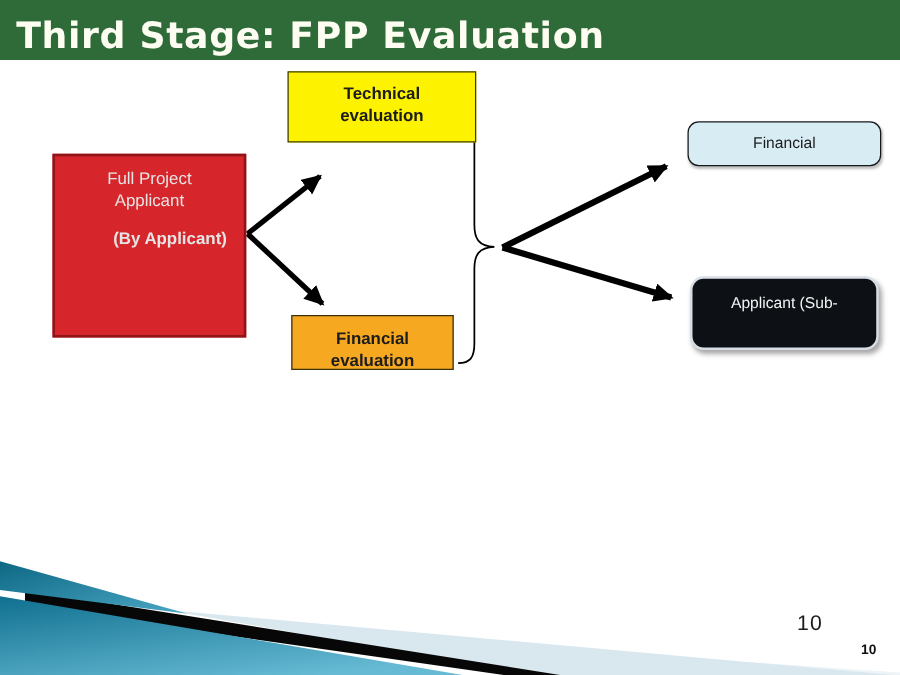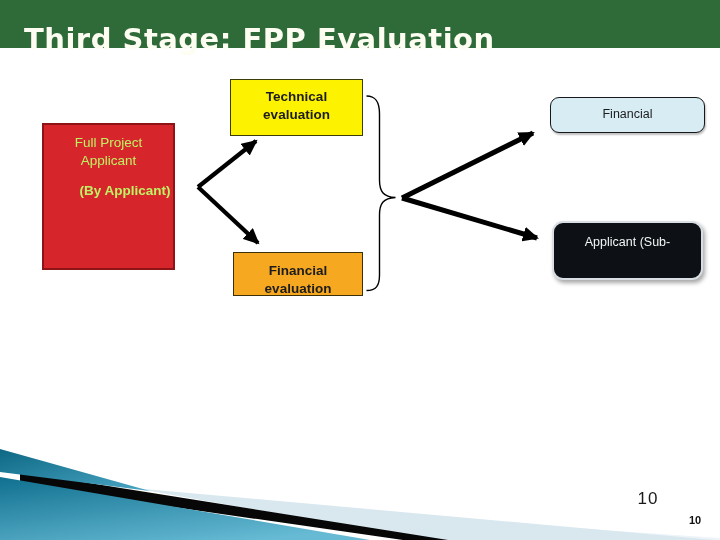--- a/index.html
+++ b/index.html
@@ -9,50 +9,50 @@
     background: #ffffff;
     overflow: hidden;
     font-family: "Liberation Sans", sans-serif;
   }
   .title-bar {
     position: absolute; left:0; top:0;
     width: 720px; height: 48px;
     background: #2e6b38;
   }
   .title-bar h1 {
-    margin: 16px; padding: 6px 0 0 8px;
+    margin: 5px; padding: 6px 0 0 8px;
     font-family: "DejaVu Sans", sans-serif;
     font-weight: bold;
     font-size: 29px;
     letter-spacing: 0.5px;
     color: #fdfdf2;
     white-space: nowrap;
   }
   .connectors, .swoosh {
     position: absolute; left:0; top:0;
     width:720px; height:540px;
     pointer-events: none;
   }
   .box {
     position: absolute;
     box-sizing: border-box;
     text-align: center;
     line-height: 1.35;
   }
   .red-box {
-    left: 42px; top: 123px; width: 133px; height: 147px;
+    left: 42px; top: 123px; width: 155px; height: 147px;
     background: #d6262b;
     border: 2px solid #8f1418;
-    color: #bef264;
+    color: #e5e5e5;
     font-size: 13.5px;
     padding-top: 9px;
   }
   .red-box .line3 { margin-top: 12px; font-weight: bold; margin-left: 33px; }
   .yellow-box {
-    left: 230px; top: 79px; width: 133px; height: 57px;
+    left: 230px; top: 57px; width: 151px; height: 57px;
     background: #fdf200;
     border: 1.5px solid #3c3c08;
     color: #1c1c1c;
     font-size: 13.5px;
     font-weight: bold;
     padding-top: 8px;
   }
   .orange-box {
     left: 233px; top: 252px; width: 130px; height: 44px;
     background: #f6a821;

